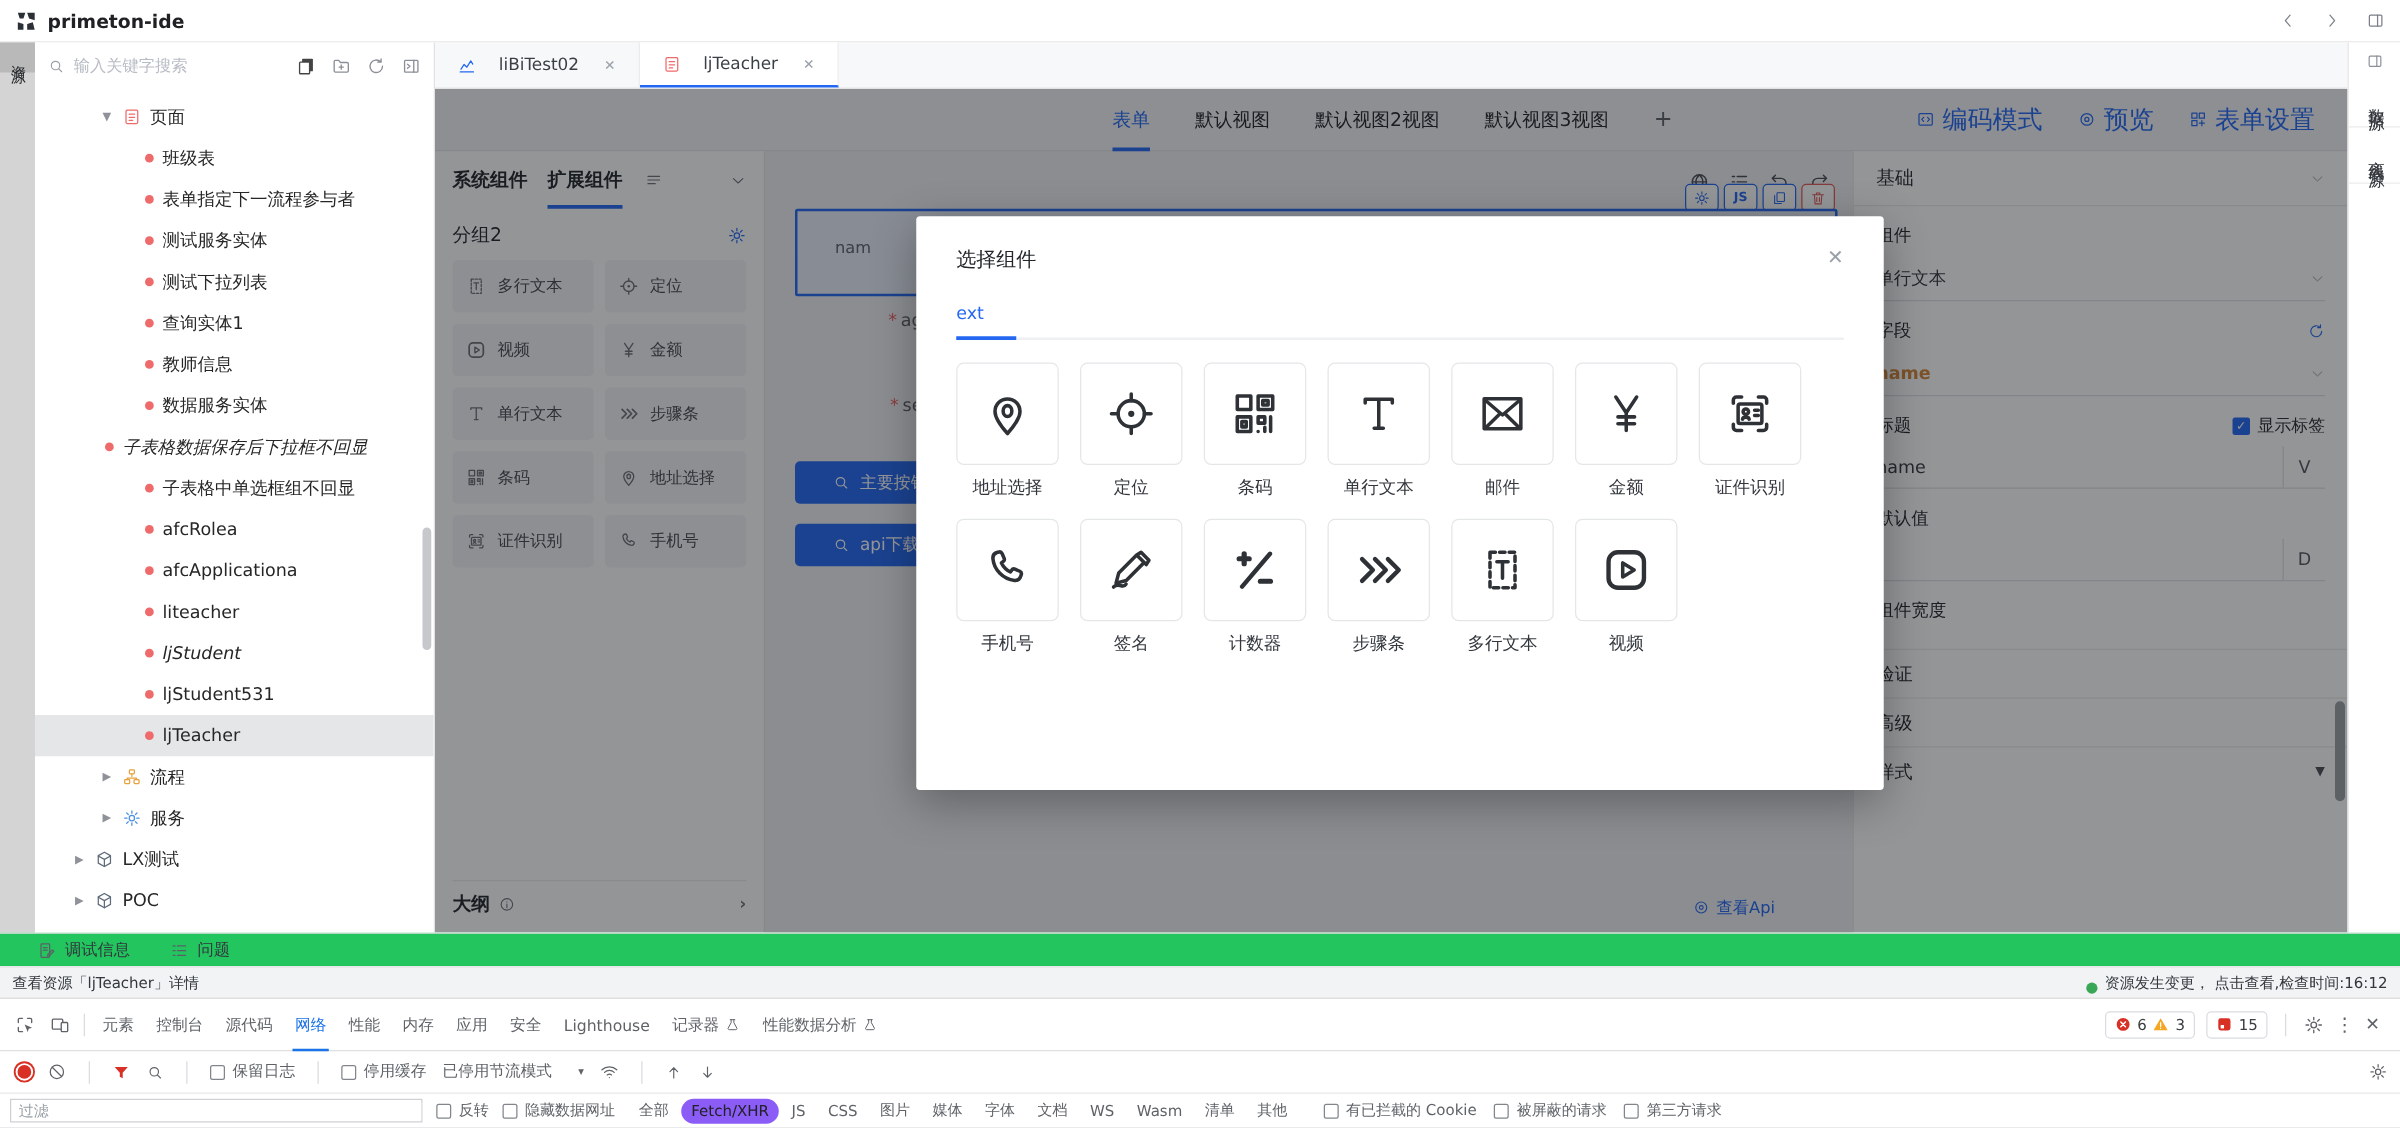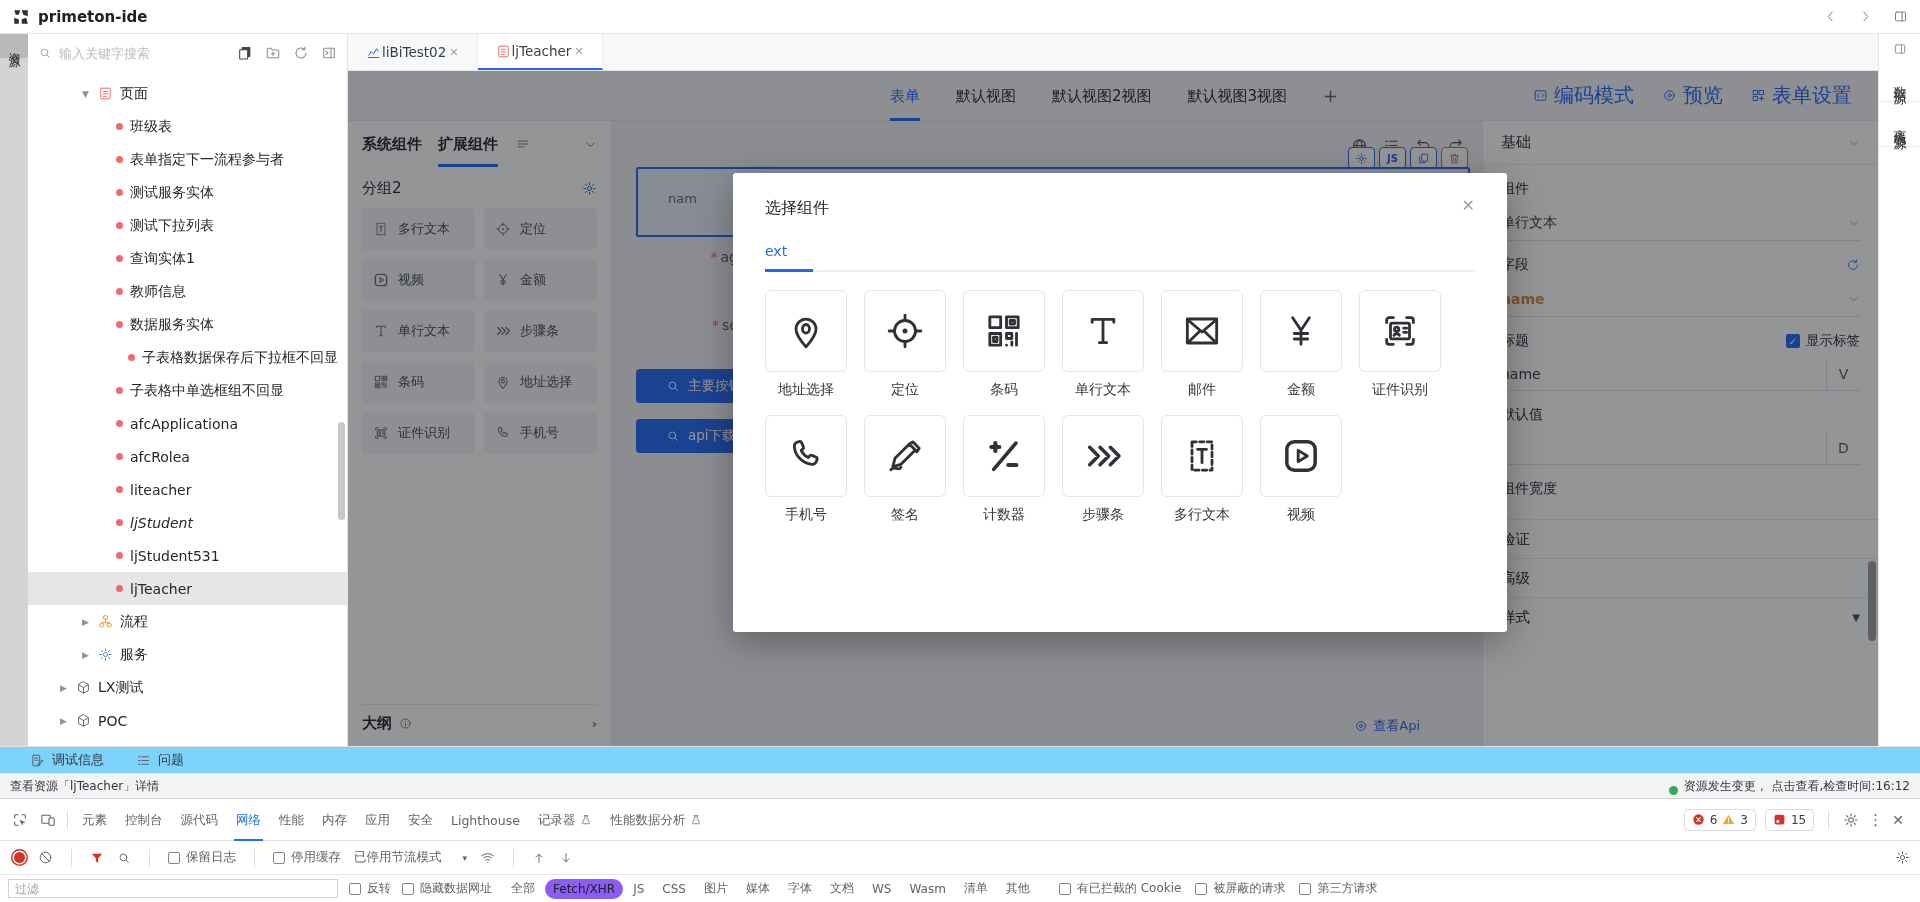--- a/index.html
+++ b/index.html
@@ -27,21 +27,21 @@
   .tree{position:absolute;top:41px;left:0;right:0;bottom:0;overflow:hidden;padding-top:2px}
   .trow{height:33px;display:flex;align-items:center;gap:7px;font-size:14px;color:#262626;cursor:default}
   .trow.sel{background:#e4e6e8}
   .caret{width:11px;font-size:9px;color:#8f9399;text-align:center;flex:none}
   .bullet{width:7px;height:7px;border-radius:50%;background:#ef6a6a;flex:none}
   .ticon{color:#ef6a6a}
   .sb-scroll{position:absolute;right:2px;top:388px;width:7px;height:98px;background:#c6c8cc;border-radius:4px}
   
   .center{flex:1;display:flex;flex-direction:column;min-width:0}
   .etabs{height:37px;background:#f7f8f9;border-bottom:1px solid #e4e4e4;display:flex}
-  .etab{display:flex;align-items:center;gap:1px;padding:0 18px;font-size:13.5px;color:#3a3f46;border-right:1px solid #ececec}
+  .etab{display:flex;align-items:center;gap:18px;padding:0 18px;font-size:13.5px;color:#3a3f46;border-right:1px solid #ececec}
   .etab.active{background:#fff;border-bottom:2px solid #2468f2}
   .etab .x{color:#9aa0a8;font-size:11px;margin-left:2px}
   .designer{flex:1;position:relative;background:#eef0f2;overflow:hidden}
   .dtabbar{height:50px;display:flex;align-items:center;background:#f4f5f7;border-bottom:1px solid #e4e6e8;padding-left:542px}
   .dtab{font-size:15px;color:#23262b;margin-right:36px;height:50px;display:flex;align-items:center;position:relative;cursor:default}
   .dtab.active{color:#2468f2}
   .dtab.active::after{content:"";position:absolute;left:0;right:0;bottom:0;height:3px;background:#2468f2}
   .dplus{font-size:18px;color:#5c6066}
   .dactions{margin-left:auto;display:flex;align-items:center;gap:28px;padding-right:26px;color:#2468f2;font-size:20px}
   .daction{display:flex;align-items:center;gap:6px}
@@ -104,21 +104,21 @@
   .mclose{color:#9aa0a8;font-size:16px;margin-top:-2px;cursor:default}
   .mtab{margin-top:24px;color:#2468f2;font-size:14px;width:max-content;padding-bottom:11px}
   .mline{height:2px;background:#eef0f2;position:relative}
   .mline::after{content:"";position:absolute;left:0;top:-1px;width:48px;height:3px;background:#2468f2}
   .mgrid{margin-top:18px;display:flex;flex-wrap:wrap;column-gap:17px;row-gap:16px}
   .mitem{width:82px;display:flex;flex-direction:column;align-items:center}
   .mbox{width:82px;height:82px;border:1px solid #e4e6e8;border-radius:6px;display:flex;align-items:center;justify-content:center;color:#2e3135;background:#fff}
   .mbox svg{stroke-width:1.7}
   .mlab{margin-top:9px;font-size:14px;color:#33373d;white-space:nowrap}
   
-  .debugbar{height:27px;background:#7dd3fc;border-top:1px solid #e0e0e0;display:flex;align-items:center;gap:32px;padding-left:30px;font-size:13px;color:#33373d}
+  .debugbar{height:27px;background:#22c55e;border-top:1px solid #e0e0e0;display:flex;align-items:center;gap:32px;padding-left:30px;font-size:13px;color:#33373d}
   .dbitem{display:flex;align-items:center;gap:7px}
   .dbitem .icon{color:#5c6066}
   .resbar{height:25px;background:#f1f3f4;border-top:1px solid #e2e2e2;display:flex;align-items:center;padding:0 10px;font-size:12px;color:#33373d}
   .res-right{margin-left:auto;display:flex;align-items:flex-end;gap:6px}
   .gdot{width:9px;height:9px;border-radius:50%;background:#3aa757}
   .dtabs{height:42px;background:#fff;border-top:1px solid #d5d5d5;display:flex;align-items:center;padding:0 6px;color:#5f6368;font-size:12.5px}
   .dticon{width:28px;height:28px;display:flex;align-items:center;justify-content:center;color:#5f6368}
   .vdiv{width:1px;height:18px;background:#dadce0;margin:0 5px}
   .dtab2{padding:0 9px;height:42px;display:flex;align-items:center;gap:5px;position:relative;white-space:nowrap}
   .dtab2.active{color:#1a73e8}
@@ -245,35 +245,35 @@
           <span>查询实体1</span>
         </div>
         <div class="trow" style="padding-left: 88px;">
           <span class="bullet"></span>
           <span>教师信息</span>
         </div>
         <div class="trow" style="padding-left: 88px;">
           <span class="bullet"></span>
           <span>数据服务实体</span>
         </div>
-        <div class="trow" style="padding-left: 100px;">
+        <div class="trow" style="padding-left: 56px; font-style: italic;">
           <span class="bullet"></span>
           <span>子表格数据保存后下拉框不回显</span>
         </div>
         <div class="trow" style="padding-left: 88px;">
           <span class="bullet"></span>
           <span>子表格中单选框组不回显</span>
         </div>
         <div class="trow" style="padding-left: 88px;">
           <span class="bullet"></span>
+          <span>afcRolea</span>
+        </div>
+        <div class="trow" style="padding-left: 88px;">
+          <span class="bullet"></span>
           <span>afcApplicationa</span>
-        </div>
-        <div class="trow" style="padding-left: 88px;">
-          <span class="bullet"></span>
-          <span>afcRolea</span>
         </div>
         <div class="trow" style="padding-left: 88px;">
           <span class="bullet"></span>
           <span>liteacher</span>
         </div>
         <div class="trow" style="padding-left: 88px; font-style: italic;">
           <span class="bullet"></span>
           <span>ljStudent</span>
         </div>
         <div class="trow" style="padding-left: 88px;">

